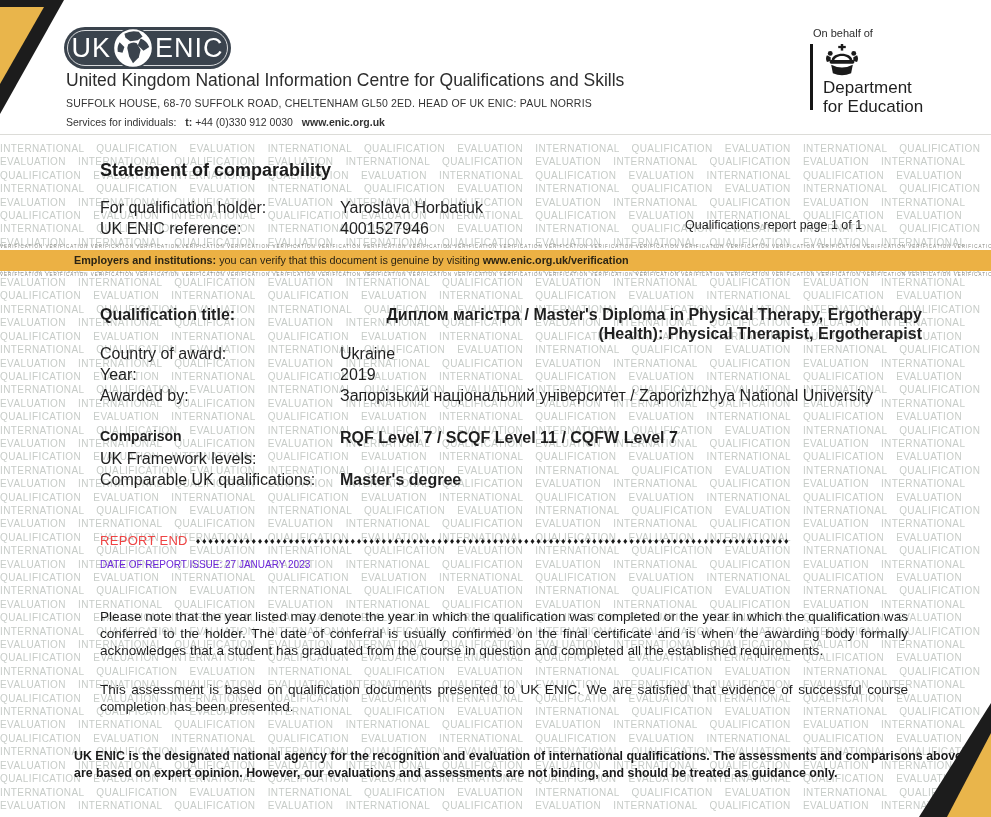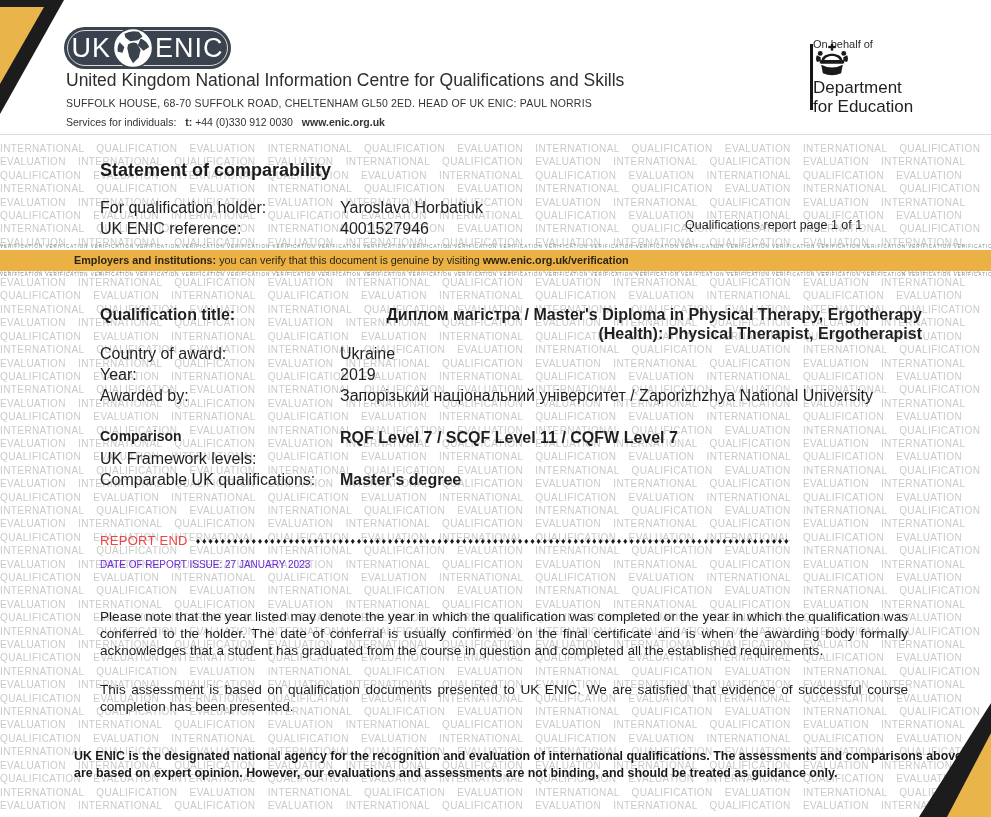--- a/index.html
+++ b/index.html
@@ -44,22 +44,22 @@
   .logo-pill::before{
     content:'';position:absolute;inset:3px;border:1.5px solid rgba(255,255,255,.8);
     border-radius:999px;pointer-events:none;
   }
   .logo-pill .globe{width:42px;height:42px;margin:0 1px;position:relative;z-index:1;}
   .org-name{position:absolute;left:66px;top:70px;font-size:17.5px;color:#2d2d2d;z-index:2;white-space:nowrap;}
   .address{position:absolute;left:66px;top:97px;font-size:10.5px;color:#333;letter-spacing:.2px;z-index:2;white-space:nowrap;}
   .services{position:absolute;left:66px;top:116px;font-size:10.5px;color:#333;z-index:2;white-space:nowrap;}
   .services b{margin-left:6px;}
   .header-rule{position:absolute;left:0;right:0;top:134px;height:1px;background:#dcdcd8;z-index:1;}
-  .obo{position:absolute;left:813px;top:38px;font-size:11px;color:#2d2d2d;z-index:2;}
-  .dfe{position:absolute;left:810px;top:44px;z-index:2;border-left:3px solid #151515;height:66px;}
+  .obo{position:absolute;left:813px;top:27px;font-size:11px;color:#2d2d2d;z-index:2;}
+  .dfe{position:absolute;left:810px;top:44px;z-index:2;border-left:3px solid #151515;padding-left:10px;height:66px;}
   .dfe .crown{display:block;width:38px;height:32px;margin:0 0 2px 0;}
   .dfe .dfe-name{font-size:17px;line-height:19px;color:#1e1e1e;}
   
   .stmt-title{position:absolute;left:100px;top:160px;font-size:18px;font-weight:bold;color:#1b1b1b;z-index:2;}
   .lblrow{position:absolute;z-index:2;font-size:16px;color:#1f1f1f;white-space:nowrap;}
   .val-col{left:340px;text-align:right;}
   .report-page{position:absolute;left:685px;top:218px;font-size:12.5px;color:#1f1f1f;z-index:2;}
   
   .microprint{
     position:absolute;left:0;right:0;height:5px;overflow:hidden;

